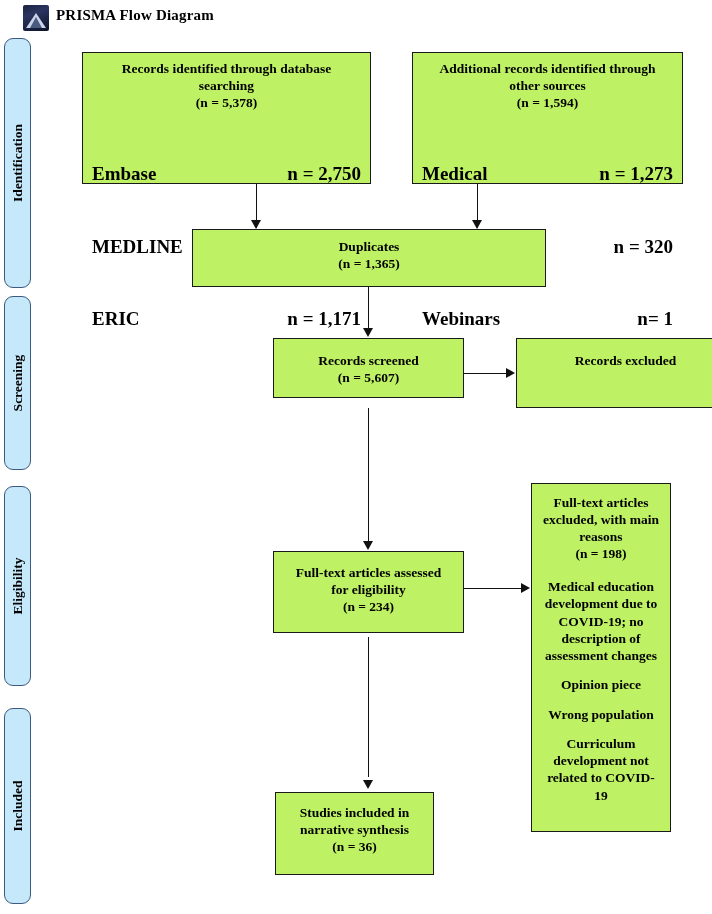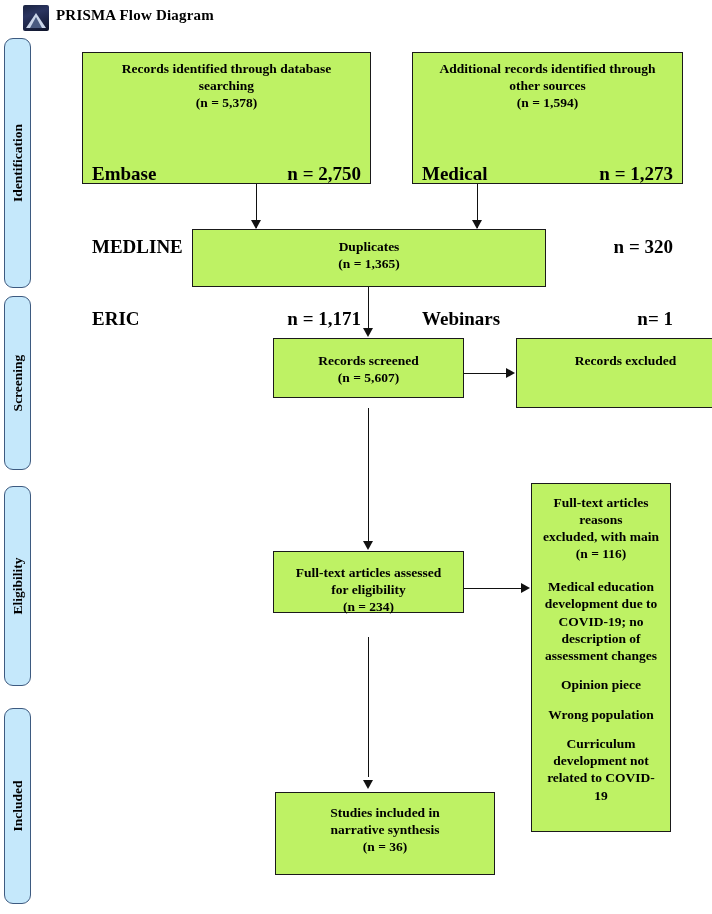--- a/index.html
+++ b/index.html
@@ -234,50 +234,50 @@
 
 <div class="fbox" style="left:516px; top:338px; width:219px; height:70px;">
   <div class="pad" style="padding-top:13px;">
     <div class="centered">Records excluded</div>
   </div>
 </div>
 
 <div class="vline" style="left:368px; top:408px; height:140px;"></div>
 <div class="arrow-down" style="left:363px; top:541px;"></div>
 
-<div class="fbox" style="left:273px; top:551px; width:191px; height:62px;">
+<div class="fbox" style="left:273px; top:551px; width:191px; height:82px;">
   <div class="pad" style="padding-top:12px;">
     <div class="centered">Full-text articles assessed</div>
     <div class="centered">for eligibility</div>
     <div class="centered">(n = 234)</div>
   </div>
 </div>
 
 <div class="hline" style="left:464px; top:588px; width:59px;"></div>
 <div class="arrow-right" style="left:521px; top:583px;"></div>
 
 <div class="fbox" style="left:531px; top:483px; width:140px; height:349px;">
   <div class="pad" style="padding-top:10px; padding-bottom:4px;">
     <div class="centered">Full-text articles</div>
+    <div class="centered">excluded, with main</div>
     <div class="centered">reasons</div>
-    <div class="centered">excluded, with main</div>
-    <div class="centered">(n = 116)</div>
+    <div class="centered">(n = 198)</div>
   </div>
   <div class="blockgap"></div>
   <div class="blocktext">Medical education development due to COVID-19; no description of assessment changes</div>
   <div class="blockgap"></div>
   <div class="blocktext">Opinion piece</div>
   <div class="blockgap"></div>
   <div class="blocktext">Wrong population</div>
   <div class="blockgap"></div>
   <div class="blocktext">Curriculum development not related to COVID-19</div>
 </div>
 
 <div class="vline" style="left:368px; top:637px; height:140px;"></div>
 <div class="arrow-down" style="left:363px; top:780px;"></div>
 
-<div class="fbox" style="left:275px; top:792px; width:220px; height:83px;">
+<div class="fbox" style="left:275px; top:792px; width:159px; height:83px;">
   <div class="pad" style="padding-top:11px;">
     <div class="centered">Studies included in</div>
     <div class="centered">narrative synthesis</div>
     <div class="centered">(n = 36)</div>
   </div>
 </div>
 
 </body></html>

